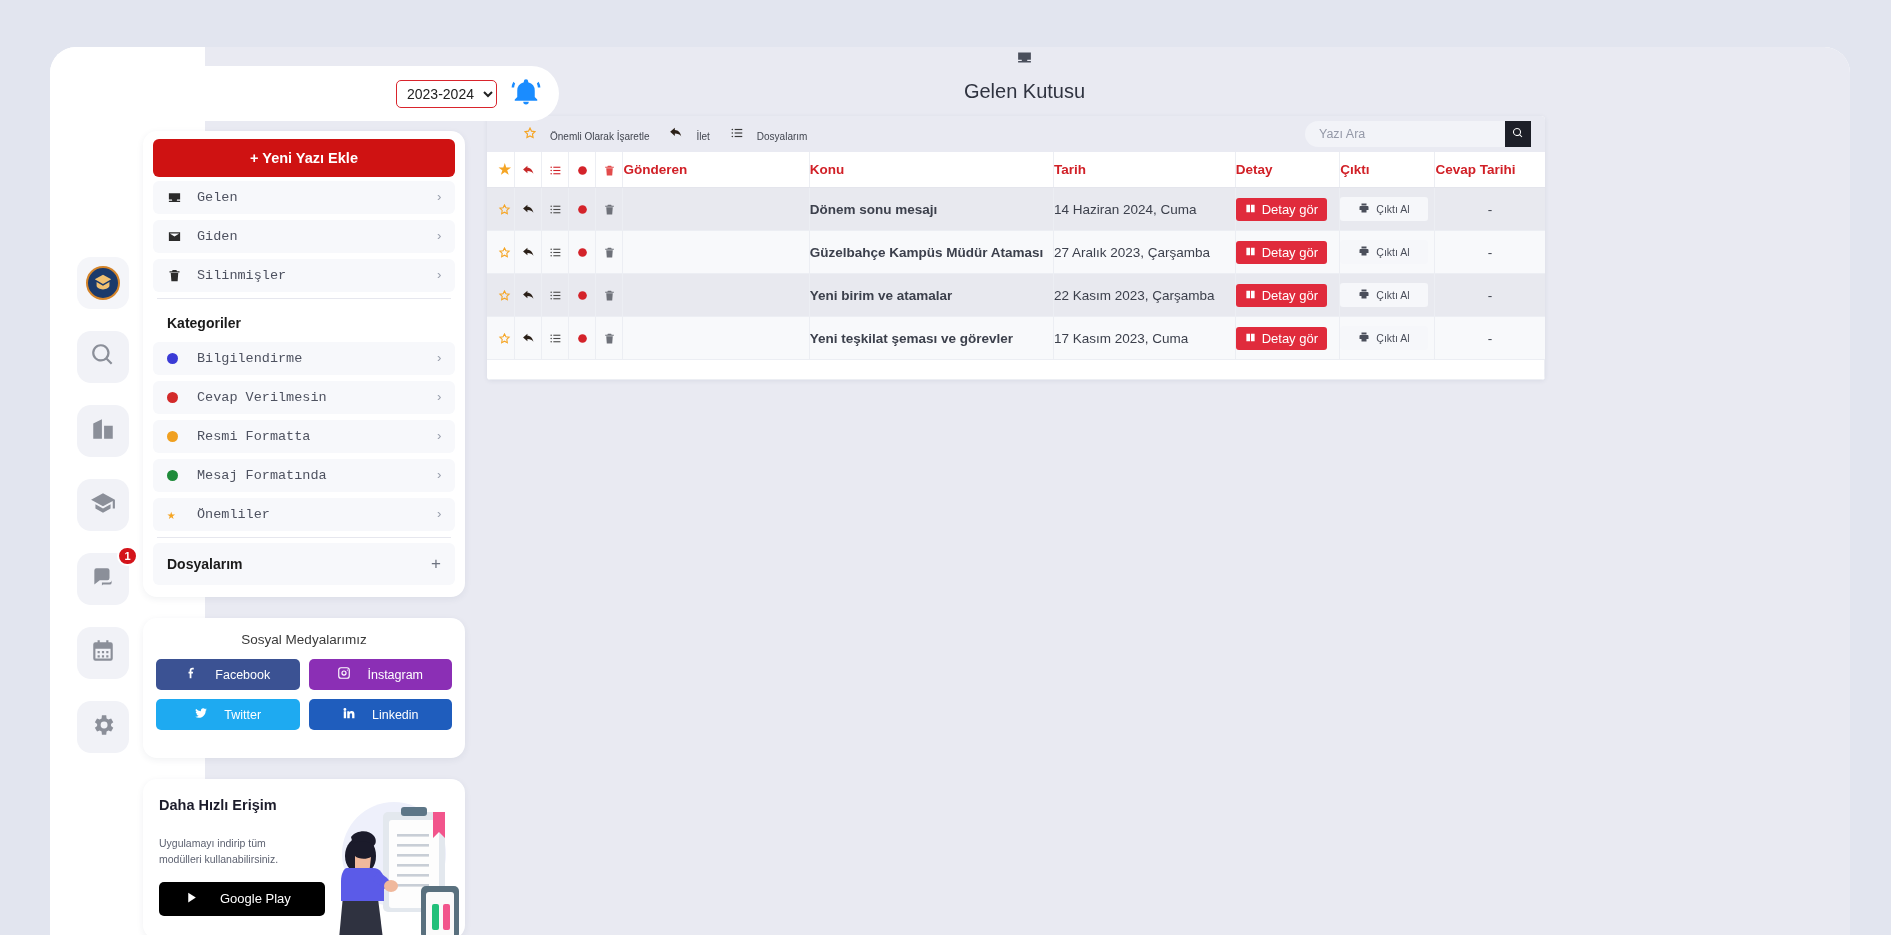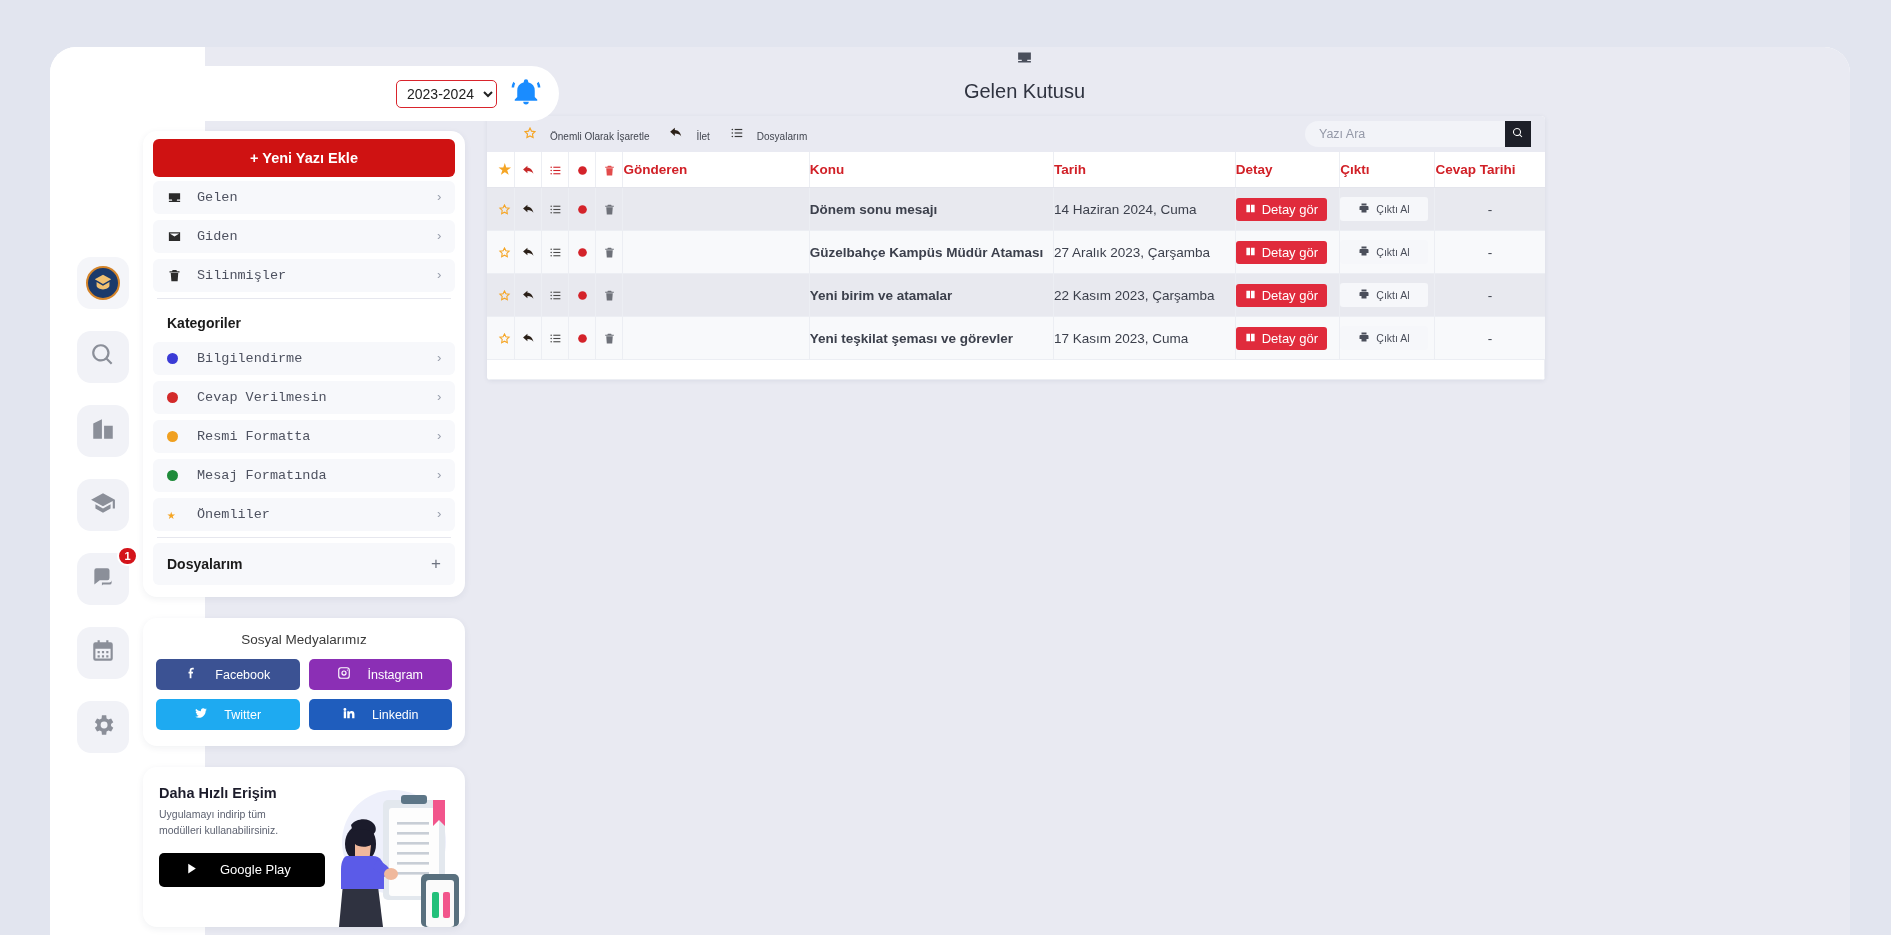--- a/index.html
+++ b/index.html
@@ -160,21 +160,21 @@
     display: flex; align-items: center; justify-content: space-between;
     background: #f7f8fb;
     border-radius: 6px;
     padding: 11px 14px;
     font-size: 14px; font-weight: bold; color: #1b1b1b;
     cursor: pointer;
   }
   .files-head .plus { color: #6d7380; font-size: 17px; font-weight: normal; }
 
   
-  .social-panel { padding: 14px 13px 16px; }
+  .social-panel { padding: 14px 13px 28px; }
   .social-title {
     text-align: center;
     font-size: 13.5px;
     color: #3a3a3a;
     margin-bottom: 12px;
   }
   .social-grid { display: grid; grid-template-columns: 1fr 1fr; gap: 9px; }
   .social-btn {
     display: flex; align-items: center; justify-content: center;
     gap: 16px;
@@ -183,21 +183,21 @@
     color: #fff;
     font-size: 12.5px;
     cursor: pointer;
     border: none;
     font-family: "Liberation Sans", sans-serif;
   }
   .social-btn svg { width: 14px; height: 14px; fill: #fff; }
 
   
   .promo-panel { position: relative; padding: 18px 0 0 16px; height: 160px; overflow: hidden; }
-  .promo-title { font-size: 14.5px; font-weight: bold; color: #1c1c2b; margin-bottom: 5px; }
+  .promo-title { font-size: 14.5px; font-weight: bold; color: #1c1c2b; margin-bottom: 22px; }
   .promo-sub { font-size: 10.5px; color: #5d6271; line-height: 1.55; width: 150px; margin-bottom: 14px; }
   .gplay-btn {
     display: flex; align-items: center; gap: 22px;
     width: 166px; height: 34px;
     background: #000; color: #fff;
     border-radius: 5px;
     padding-left: 26px;
     font-size: 13px;
     cursor: pointer;
     border: none;

